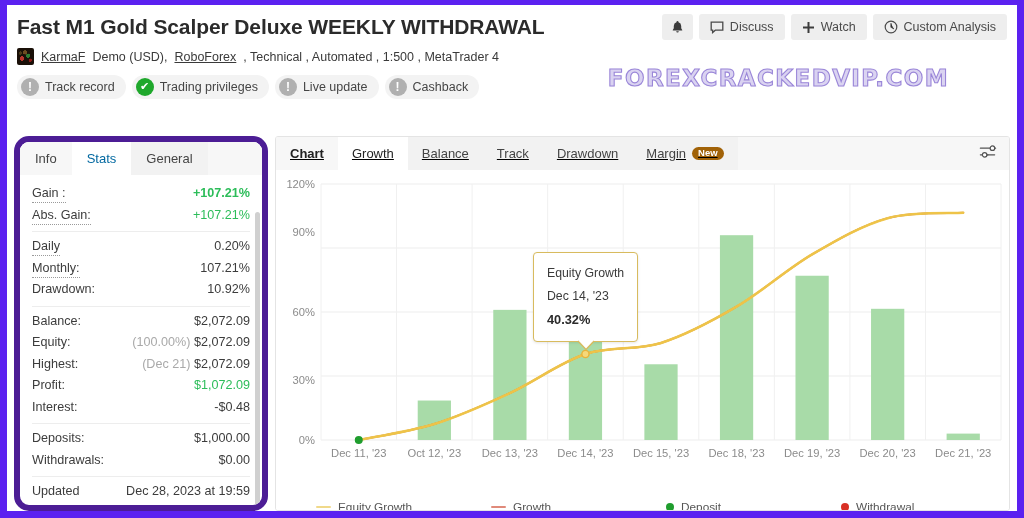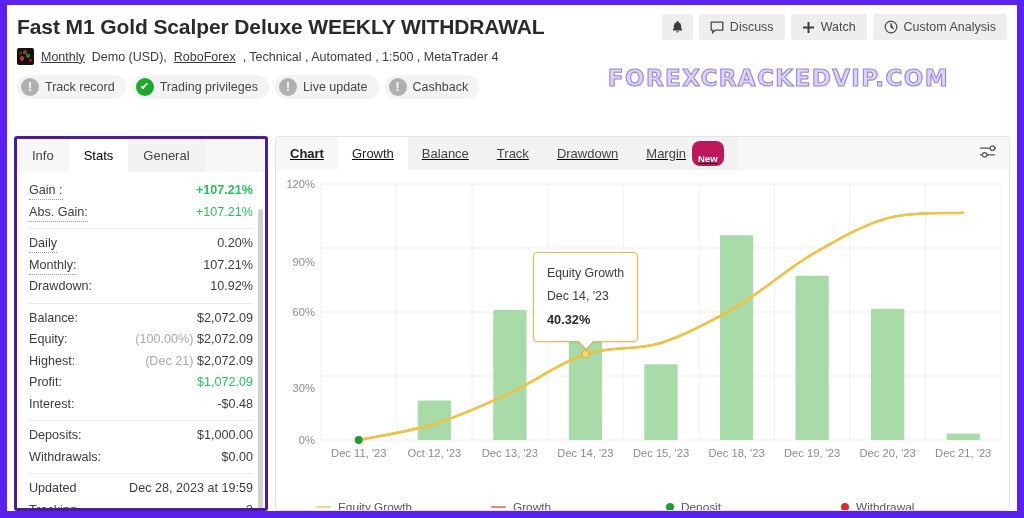--- a/index.html
+++ b/index.html
@@ -86,34 +86,34 @@
   
   .body-wrap {
     position: absolute; left: 7px; right: 7px; top: 131px; bottom: 0;
     display: flex; gap: 7px;
   }
 
   
   .sidebar {
     width: 254px; flex: none;
     background: #fff;
-    border: 3px solid #4c1d95;
-    border-radius: 3px;
+    border: 6px solid #4c1d95;
+    border-radius: 15px;
     display: flex; flex-direction: column;
     overflow: hidden;
     position: relative;
   }
   .side-tabs { display: flex; background: #f7f7f7; height: 33px; flex:none; }
   .side-tab {
     padding: 0 15px; height: 33px; line-height: 33px;
     font-size: 13px; color: #444; cursor: pointer;
     background: #f2f2f2; white-space: nowrap;
   }
   .side-tab:first-child { background: #f7f7f7; }
-  .side-tab.active { background: #ffffff; color: #000000; font-weight: normal; }
+  .side-tab.active { background: #ffffff; color: #0369a1; font-weight: normal; }
   .side-tabs .filler { flex: 1; background: #f7f7f7; }
 
   .stats { padding: 4px 12px 0 12px; font-size: 12.6px; color: #333; }
   .srow {
     display: flex; justify-content: space-between; align-items: baseline;
     height: 21.5px; line-height: 21.5px;
   }
   .sgroup { padding: 4px 0 5px 0; }
   .sgroup + .sgroup { border-top: 1px solid #ededed; }
   .slabel { color: #3c3c3c; }
@@ -139,22 +139,22 @@
     flex: none; position: relative; text-decoration: underline;
   }
   .ctab {
     padding: 0 14px; height: 33px; line-height: 33px; font-size: 13px;
     color: #444; background: #f2f2f2; cursor: pointer; white-space: nowrap;
     display:flex; align-items:center; gap:6px;
   }
   .ctab:first-child { background:#f7f7f7; color:#222; font-weight:bold; }
   .ctab.active { background: #ffffff; color: #222; }
   .ctab .newbadge {
-    background: #be185d; color: #fff; font-size: 9.5px; font-weight: bold;
-    border-radius: 8px; padding: 13px 6px 2px 6px; line-height: 1;
+    background: #a16207; color: #fff; font-size: 9.5px; font-weight: bold;
+    border-radius: 8px; padding: 1px 6px 2px 6px; line-height: 1;
   }
   .ctab-filler { flex: 1; background: #f7f7f7; }
   .settings-btn {
     width: 44px; background: #f7f7f7; display:flex;
     align-items:center; justify-content:center; cursor:pointer;
   }
 
   .chart-area { position: relative; flex: 1; background: #fff; }
 
   .axis-label {
@@ -230,21 +230,21 @@
                   <path stroke="#4a4a4a" stroke-width="1.2" stroke-linecap="round" d="M7 3.6V7l2.4 1.6"></path>
                 </svg>
           </span>
           <span>Custom Analysis</span>
         </button>
       </div>
     </div>
 
     <div class="meta-row">
       <span class="avatar"></span>
-      <a class="meta-link" href="#">Monthly</a>
+      <a class="meta-link" href="#">KarmaF</a>
       <span class="meta-text">Demo (USD),</span>
       <a class="meta-link" href="#">RoboForex</a>
       <span class="meta-text">, Technical , Automated , 1:500 , MetaTrader 4</span>
     </div>
 
     <div class="pills-row">
       <div class="pill">
         <span class="pill-dot grey">
               <span class="excl">!</span>
             </span>
@@ -411,23 +411,23 @@
               <rect x="443.93333333333334" y="65.19999999999999" width="33.24444444444445" height="204.8" fill="#a8dba8"></rect>
               <rect x="519.4888888888888" y="105.73333333333332" width="33.24444444444445" height="164.26666666666668" fill="#a8dba8"></rect>
               <rect x="595.0444444444444" y="138.8" width="33.24444444444445" height="131.2" fill="#a8dba8"></rect>
               <rect x="670.6" y="263.6" width="33.24444444444445" height="6.399999999999977" fill="#a8dba8"></rect>
               <path d="M 82.77777777777777 270 C 95.37037037037037 267.3333333333333 133.14814814814815 261.8222222222222 158.33333333333334 254 C 183.51851851851853 246.17777777777778 208.7037037037037 234.736 233.88888888888889 223.06666666666666 C 259.0740740740741 211.39733333333334 284.2592592592593 192.33955555555553 309.44444444444446 183.98399999999998 C 334.6296296296296 175.62844444444443 359.81481481481484 180.81955555555555 385 172.93333333333334 C 410.18518518518516 165.04711111111112 435.3703703703704 151.42222222222222 460.55555555555554 136.66666666666666 C 485.7407407407407 121.9111111111111 510.9259259259259 99.15555555555557 536.1111111111111 84.4 C 561.2962962962963 69.64444444444445 586.4814814814814 55.066666666666656 611.6666666666666 48.133333333333326 C 636.8518518518518 41.199999999999996 674.6296296296297 43.6888888888889 687.2222222222223 42.80000000000001" fill="none" stroke="#c0622a" stroke-width="2" stroke-linecap="round" stroke-linejoin="round" opacity="1"></path>
               <path d="M 82.77777777777777 270 C 95.37037037037037 267.3333333333333 133.14814814814815 261.8222222222222 158.33333333333334 254 C 183.51851851851853 246.17777777777778 208.7037037037037 234.736 233.88888888888889 223.06666666666666 C 259.0740740740741 211.39733333333334 284.2592592592593 192.33955555555553 309.44444444444446 183.98399999999998 C 334.6296296296296 175.62844444444443 359.81481481481484 180.81955555555555 385 172.93333333333334 C 410.18518518518516 165.04711111111112 435.3703703703704 151.42222222222222 460.55555555555554 136.66666666666666 C 485.7407407407407 121.9111111111111 510.9259259259259 99.15555555555557 536.1111111111111 84.4 C 561.2962962962963 69.64444444444445 586.4814814814814 55.066666666666656 611.6666666666666 48.133333333333326 C 636.8518518518518 41.199999999999996 674.6296296296297 43.6888888888889 687.2222222222223 42.80000000000001" fill="none" stroke="#f0c84a" stroke-width="2.6" stroke-linecap="round" stroke-linejoin="round" opacity="0.95"></path>
               <circle cx="82.77777777777777" cy="270" r="4" fill="#1f9d2e" stroke="#1f9d2e" stroke-width="0"></circle>
               <circle cx="309.44444444444446" cy="183.98399999999998" r="3.6" fill="#f5d87a" stroke="#e6b23a" stroke-width="1.4"></circle>
             </svg>
             <div class="axis-label ylab" style="top: 270px; right: 694px;">0%</div>
-            <div class="axis-label ylab" style="top: 218px; right: 694px;">30%</div>
+            <div class="axis-label ylab" style="top: 210px; right: 694px;">30%</div>
             <div class="axis-label ylab" style="top: 142px; right: 694px;">60%</div>
-            <div class="axis-label ylab" style="top: 92px; right: 694px;">90%</div>
+            <div class="axis-label ylab" style="top: 62px; right: 694px;">90%</div>
             <div class="axis-label ylab" style="top: 14px; right: 694px;">120%</div>
             <div class="axis-label xlab" style="left: 82.7778px; top: 277px;">Dec 11, '23</div>
             <div class="axis-label xlab" style="left: 158.333px; top: 277px;">Oct 12, '23</div>
             <div class="axis-label xlab" style="left: 233.889px; top: 277px; text-align: center;">Dec 13, '23</div>
             <div class="axis-label xlab" style="left: 309.444px; top: 277px;">Dec 14, '23</div>
             <div class="axis-label xlab" style="left: 385px; top: 277px;">Dec 15, '23</div>
             <div class="axis-label xlab" style="left: 460.556px; top: 277px;">Dec 18, '23</div>
             <div class="axis-label xlab" style="left: 536.111px; top: 277px;">Dec 19, '23</div>
             <div class="axis-label xlab" style="left: 611.667px; top: 277px;">Dec 20, '23</div>
             <div class="axis-label xlab" style="left: 687.222px; top: 277px;">Dec 21, '23</div>

